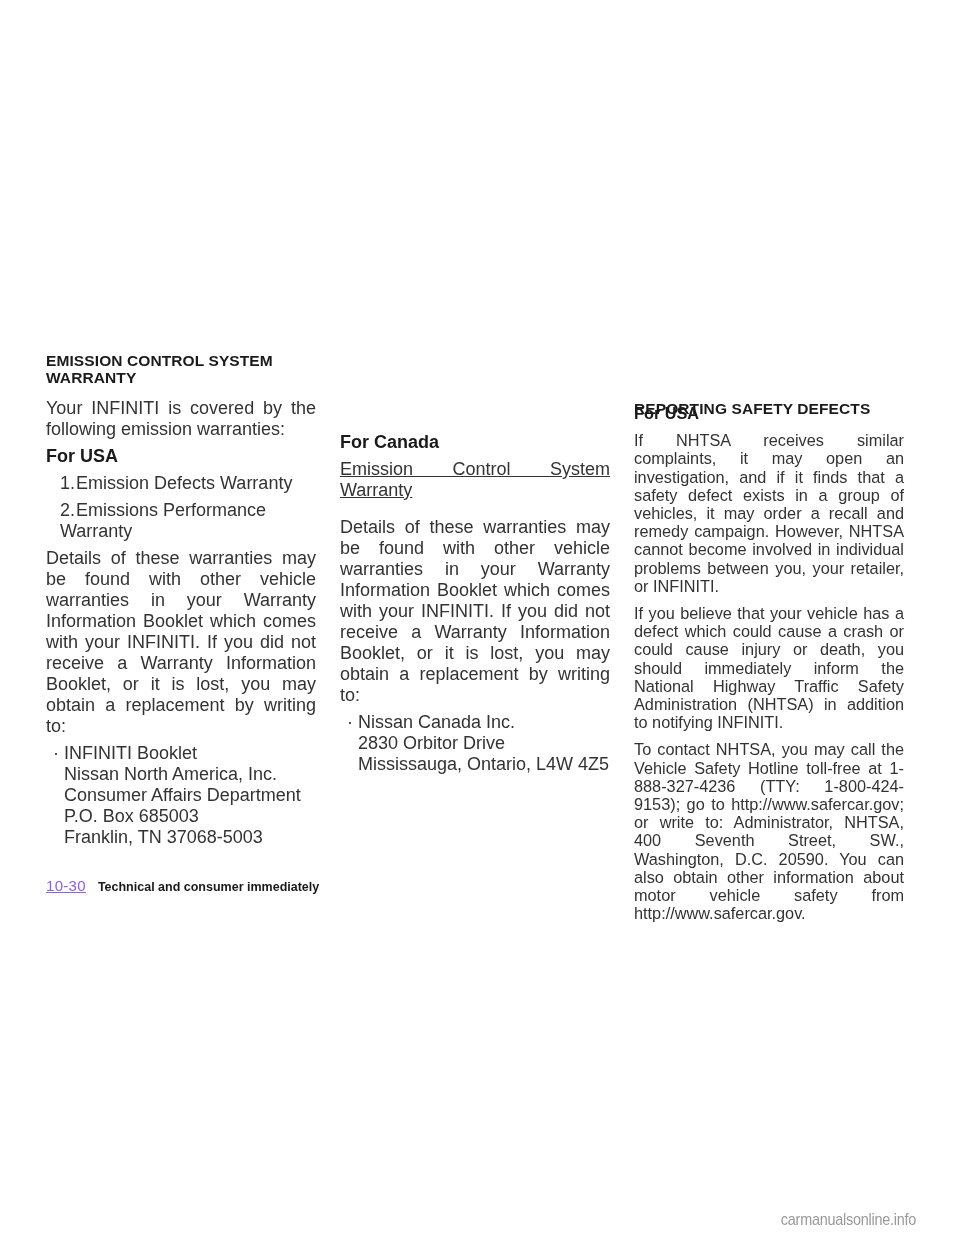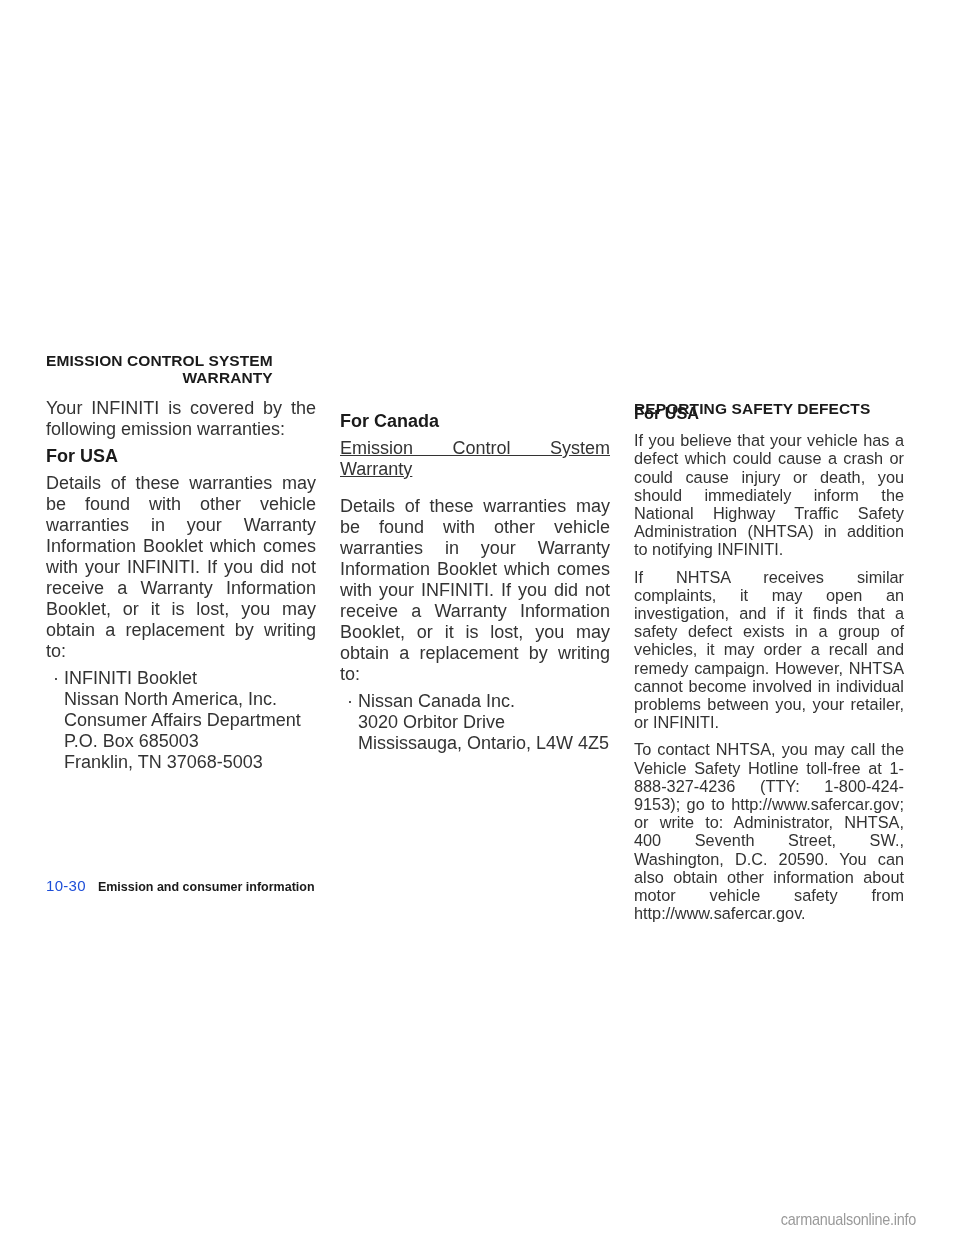--- a/index.html
+++ b/index.html
@@ -12,68 +12,72 @@
   .col ol { margin:0 0 6px 0; padding:0; list-style:none; }
   .col ol li { margin:0 0 6px 0; padding-left:14px; }
   .col ol li .num { display:inline-block; width:16px; }
   .addr { position:relative; padding-left:18px; margin:0 0 6px 0; }
   .addr .dot { position:absolute; left:7px; top:0; }
   .addr .line { display:block; }
   .col3 { position:absolute; font-size:16.3px; line-height:18.2px; color:#333; }
   .col3 .sub3 { font-weight:bold; color:#1a1a1a; font-size:16.3px; margin:0 0 9px 0; }
   .col3 p { margin:0 0 9px 0; text-align:justify; }
   .footer { position:absolute; left:46px; top:877px; display:flex; align-items:baseline; }
-  .footer .pg { font-size:15px; color:#1d4ed8; margin-right:12px; letter-spacing:0.3px; }
+  .footer .pg { font-size:15px; color:#8b5cf6; margin-right:12px; letter-spacing:0.3px;text-decoration:underline; }
   .footer .ttl { font-size:12.5px; font-weight:bold; color:#1a1a1a; }
   .watermark { position:absolute; right:44px; top:1210px; font-size:17px; color:#9a9a9a; font-family:"Liberation Sans", sans-serif; letter-spacing:-0.3px; transform:scaleX(0.85); transform-origin:right center; }
 </style>
 </head>
 <body>
 
 <div class="page">
 
-  <div class="section-heading" style="left:46px; top:352px;text-align:right;">
+  <div class="section-heading" style="left:46px; top:352px;">
     <div>EMISSION CONTROL SYSTEM</div>
     <div>WARRANTY</div>
   </div>
 
   <div class="col" style="left:46px; top:398px; width:270px;">
     <p>Your INFINITI is covered by the following emission warranties:</p>
     <div class="sub">For USA</div>
+    <ol>
+      <li><span class="num">1.</span><span>Emission Defects Warranty</span></li>
+      <li><span class="num">2.</span><span>Emissions Performance Warranty</span></li>
+    </ol>
     <p>Details of these warranties may be found with other vehicle warranties in your Warranty Information Booklet which comes with your INFINITI. If you did not receive a Warranty Information Booklet, or it is lost, you may obtain a replacement by writing to:</p>
     <div class="addr">
       <span class="dot">·</span>
       <span class="line">INFINITI Booklet</span>
       <span class="line">Nissan North America, Inc.</span>
       <span class="line">Consumer Affairs Department</span>
       <span class="line">P.O. Box 685003</span>
       <span class="line">Franklin, TN 37068-5003</span>
     </div>
   </div>
 
-  <div class="col" style="left:340px; top:411px; width:270px;">
+  <div class="col" style="left:340px; top:432px; width:270px;">
     <div class="sub">For Canada</div>
     <p style="margin-bottom:16px;text-decoration:underline;">Emission Control System Warranty</p>
     <p>Details of these warranties may be found with other vehicle warranties in your Warranty Information Booklet which comes with your INFINITI. If you did not receive a Warranty Information Booklet, or it is lost, you may obtain a replacement by writing to:</p>
     <div class="addr">
       <span class="dot">·</span>
       <span class="line">Nissan Canada Inc.</span>
-      <span class="line">3020 Orbitor Drive</span>
+      <span class="line">2830 Orbitor Drive</span>
       <span class="line">Mississauga, Ontario, L4W 4Z5</span>
     </div>
   </div>
 
   <div class="section-heading" style="left:634px; top:352px;margin-top:48px;">REPORTING SAFETY DEFECTS</div>
 
   <div class="col3" style="left:634px; top:404px; width:270px;">
     <div class="sub3">For USA</div>
+    <p>If NHTSA receives similar complaints, it may open an investigation, and if it finds that a safety defect exists in a group of vehicles, it may order a recall and remedy campaign. However, NHTSA cannot become involved in individual problems between you, your retailer, or INFINITI.</p>
     <p>If you believe that your vehicle has a defect which could cause a crash or could cause injury or death, you should immediately inform the National Highway Traffic Safety Administration (NHTSA) in addition to notifying INFINITI.</p>
-    <p>If NHTSA receives similar complaints, it may open an investigation, and if it finds that a safety defect exists in a group of vehicles, it may order a recall and remedy campaign. However, NHTSA cannot become involved in individual problems between you, your retailer, or INFINITI.</p>
     <p>To contact NHTSA, you may call the Vehicle Safety Hotline toll-free at 1-888-327-4236 (TTY: 1-800-424-9153); go to http://www.safercar.gov; or write to: Administrator, NHTSA, 400 Seventh Street, SW., Washington, D.C. 20590. You can also obtain other information about motor vehicle safety from http://www.safercar.gov.</p>
   </div>
 
   <div class="footer">
     <span class="pg">10-30</span>
-    <span class="ttl">Emission and consumer information</span>
+    <span class="ttl">Technical and consumer immediately</span>
   </div>
 
   <div class="watermark">carmanualsonline.info</div>
 </div>
 
 </body></html>

